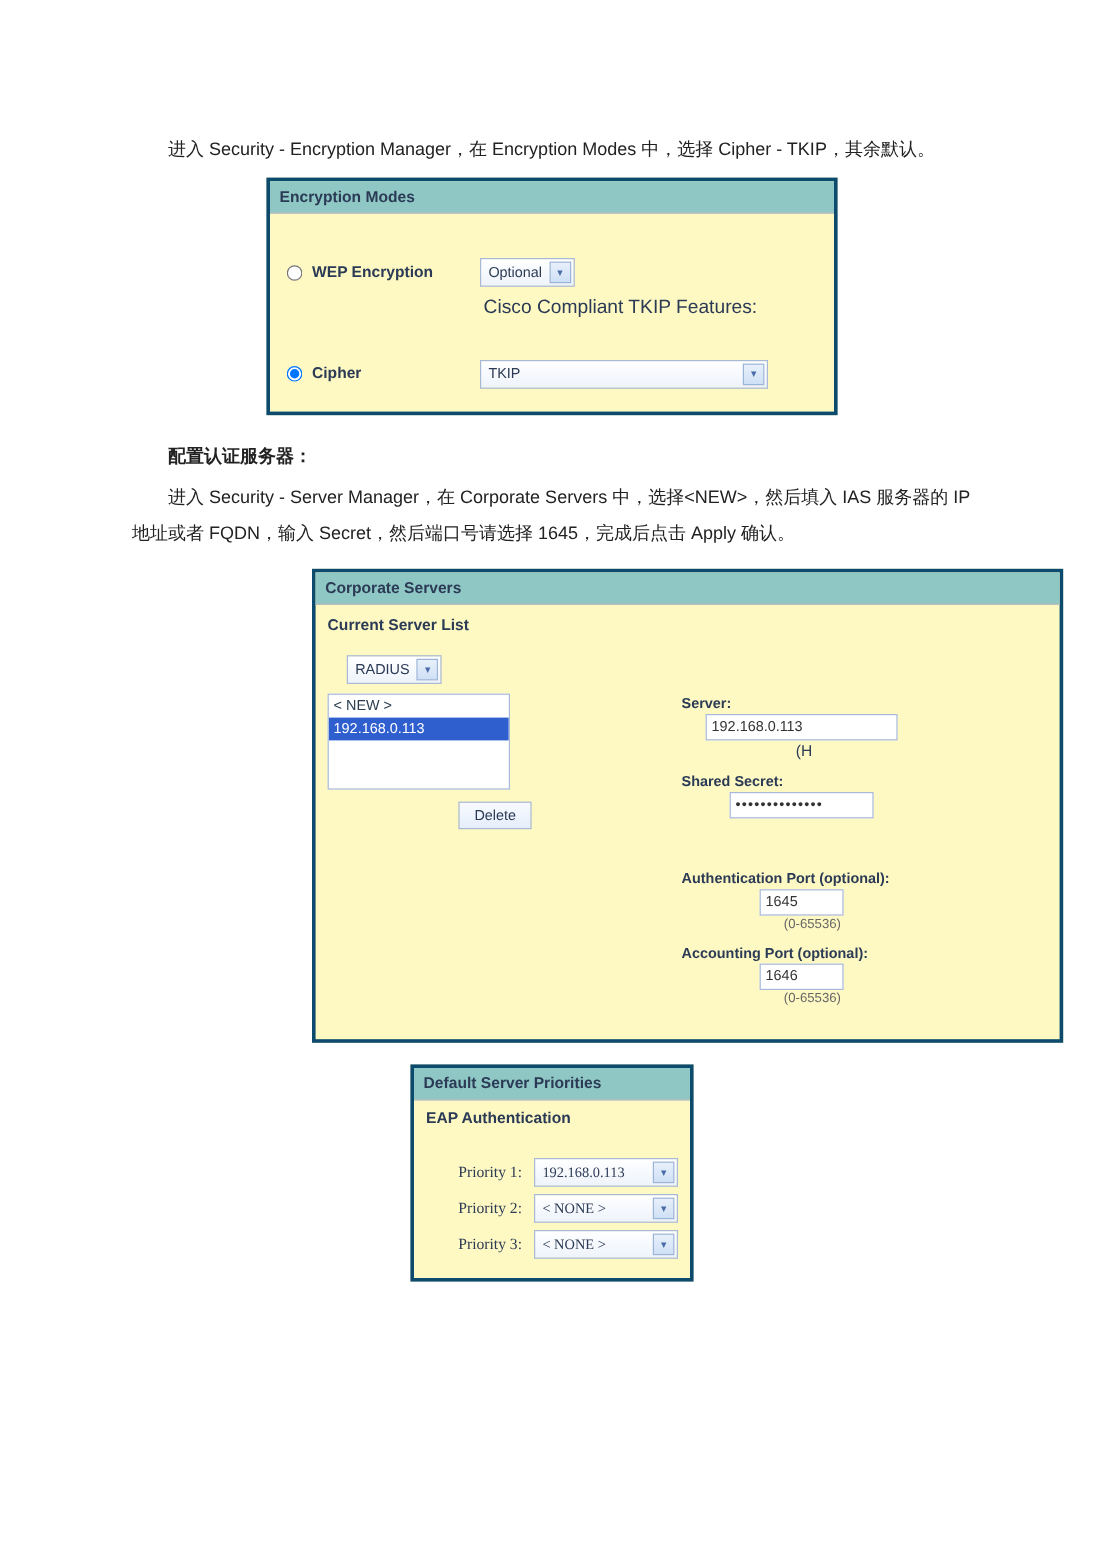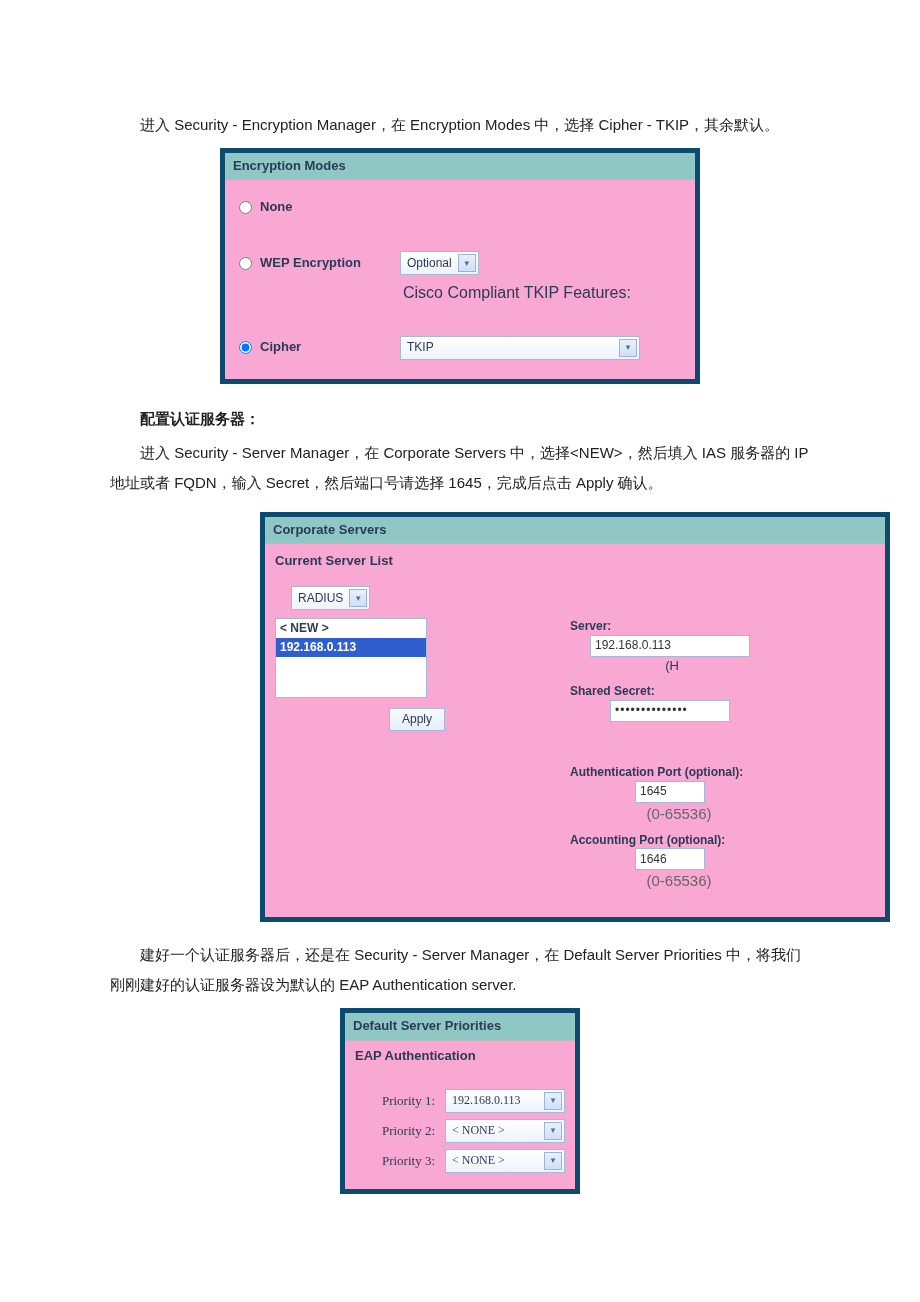--- a/index.html
+++ b/index.html
@@ -14,22 +14,22 @@
   .page {
     padding: 110px 110px 60px 110px;
     line-height: 2;
   }
   .para { margin: 0 0 4px 0; }
   .indent { text-indent: 2em; display:inline-block; }
   .bold { font-weight: bold; }
 
   
   .panel {
-    border: 5px solid #0c4a6e;
-    background: #f9a8d4;
+    border: 3px solid #0c4a6e;
+    background: #fef9c3;
     font-size: 13px;
     color: #2c3e50;
     line-height: 1.4;
   }
   .panel-header {
     background: #8fc7c5;
     color: #2b3a55;
     font-weight: bold;
     padding: 4px 8px;
     border-bottom: 1px solid #bbb;
@@ -70,21 +70,20 @@
     margin: 14px auto 18px 150px;
   }
   .corp-body { padding: 8px 10px 18px 10px; }
   .subhead { color:#2b3a55; font-weight:bold; margin-bottom:16px; }
   .listbox {
     border:1px solid #a8b8d8;
     width:150px; height:78px;
     background:#fff;
     font-size:12px;
     overflow:hidden;
-    font-weight:bold;
   }
   .listbox .item { padding:1px 4px; }
   .listbox .item.sel { background:#2f5fcf; color:#fff; }
   .btn {
     border:1px solid #a8b8d8;
     background: linear-gradient(#f7faff,#e6eefb);
     color:#2b3a55;
     padding:2px 12px;
     font-size:12px;
     display:inline-block;
@@ -97,21 +96,21 @@
     border:1px solid #a8b8d8;
     background:#fff;
     height:20px;
     padding:0 4px;
     font-size:12px;
     color:#333;
     display:inline-flex; align-items:center;
   }
   .w-ip { width:150px; }
   .w-port { width:60px; }
-  .hint { font-size:15px; color:#666; margin-left:18px; }
+  .hint { font-size:11px; color:#666; margin-left:18px; }
   .h-note { margin-left:4px; color:#2b3a55; }
 
   
   #prio-panel {
     width: 230px;
     margin: 8px auto 0 auto;
   }
   .prio-body { padding: 6px 10px 10px 10px; }
   .prio-sub { color:#2b3a55; font-weight:bold; margin-bottom:24px; }
   .prio-row { display:flex; align-items:center; margin-bottom:6px; justify-content:space-between;font-family:Liberation Serif, serif; }
@@ -124,24 +123,20 @@
 
 <div class="page">
 
   <p class="para">
     <span class="indent">进入 Security - Encryption Manager，在 Encryption Modes 中，选择 Cipher - TKIP，其余默认。</span>
   </p>
 
   <div id="enc-panel" class="panel">
     <div class="panel-header">Encryption Modes</div>
     <div class="enc-body">
-      <div class="enc-opt">
-        <input type="radio" style="">
-        <span class="lbl">None</span>
-      </div>
       <div style="height:22px"></div>
       <div class="enc-opt">
         <input type="radio" style="">
         <span class="lbl" style="width:120px">WEP Encryption</span>
         <span class="enc-right select">
           <span>Optional</span>
           <span class="caret">▾</span>
         </span>
       </div>
       <div class="tkip-note">Cisco Compliant TKIP Features:</div>
@@ -175,21 +170,21 @@
       </div>
 
       <div class="corp-grid">
 
         <div class="col-left">
           <div class="listbox">
             <div class="item">&lt; NEW &gt;</div>
             <div class="item sel">192.168.0.113</div>
           </div>
           <div style="text-align:right; margin-top:10px;">
-            <span class="btn">Apply</span>
+            <span class="btn">Delete</span>
           </div>
         </div>
 
         <div style="flex:1">
           <div class="field-row">
             <span class="field-label">Server:</span>
             <span class="text-input w-ip">192.168.0.113</span>
             <span class="h-note">(H</span>
           </div>
           <div class="field-row">
@@ -205,23 +200,20 @@
           <div class="field-row">
             <span class="field-label">Accounting Port (optional):</span>
             <span class="text-input w-port">1646</span>
             <span class="hint">(0-65536)</span>
           </div>
         </div>
       </div>
     </div>
   </div>
 
-  <p class="para">
-    <span class="indent">建好一个认证服务器后，还是在 Security - Server Manager，在 Default Server Priorities 中，将我们刚刚建好的认证服务器设为默认的 EAP Authentication server.</span>
-  </p>
 
   <div id="prio-panel" class="panel">
     <div class="panel-header">Default Server Priorities</div>
     <div class="prio-body">
       <div class="prio-sub">EAP Authentication</div>
       <div class="prio-row">
         <span class="plabel">Priority 1:</span>
         <span class="select prio">
           <span>192.168.0.113</span>
           <span class="caret">▾</span>

